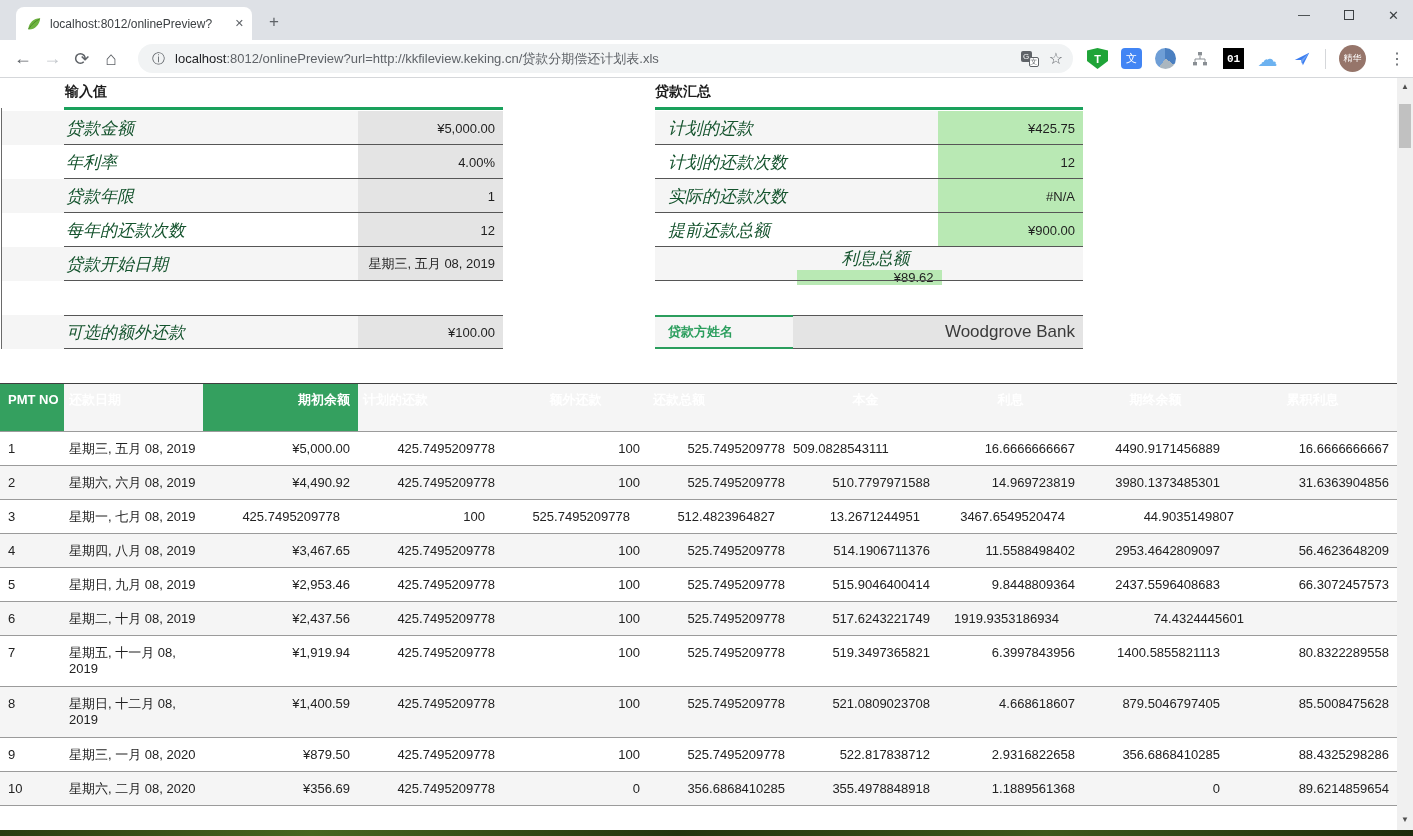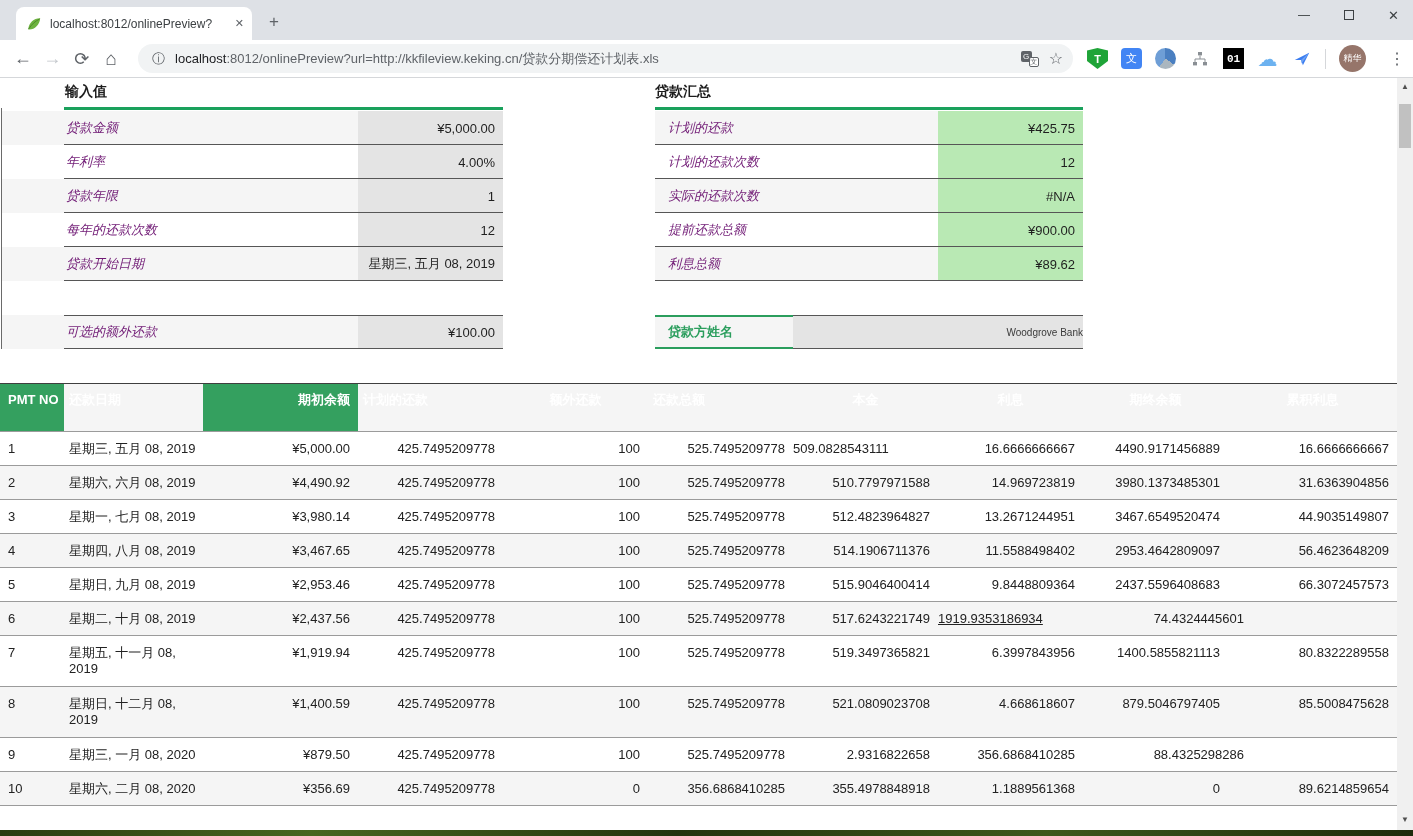--- a/index.html
+++ b/index.html
@@ -68,33 +68,33 @@
   .sec-title { position:absolute; top:5px; font-size:14px; font-weight:bold; color:#1c1c1c; }
   .underline { position:absolute; top:29px; height:3px; background:var(--ugreen); }
   .vline { position:absolute; left:1px; top:30px; width:1px; height:241px; background:#6a6a6a; }
 
   .pair-rows { position:absolute; }
   .pair-row { position:relative; height:34px; display:flex; align-items:center; }
   .pair-row::after { content:""; position:absolute; bottom:0; height:1px; background:#565656;
     left:var(--bl,0); right:0; }
   .pair-row.bt::before { content:""; position:absolute; top:0; height:1px; background:#565656;
     left:var(--bl,0); right:0; }
-  .pair-label { flex:1; font-size:13px; font-style:italic; color:#701a75; }
+  .pair-label { flex:1; font-size:17px; font-style:italic; color:#14532d; }
   .pair-value { width:145px; height:34px; display:flex; align-items:center;
     justify-content:flex-end; padding-right:8px; font-size:13px; color:#1f1f1f; }
   .v-gray { background:var(--graycell); }
   .v-green { background:var(--ltgreen); }
 
   .lender-row { position:absolute; display:flex; height:34px; }
   .lender-label { width:138px; background:#f5f5f5; border-top:2px solid var(--greentxt);
     border-bottom:2px solid var(--greentxt); display:flex; align-items:center;
     padding-left:13px; font-size:13px; font-weight:bold; color:var(--greentxt); }
   .lender-value { width:290px; background:var(--graycell); border-top:1px solid #565656;
     border-bottom:1px solid #565656; display:flex; align-items:center;
-    justify-content:flex-end; font-size:10px; color:#3a3a3a; }
+    justify-content:flex-end; padding-right:8px; font-size:17px; color:#3a3a3a; }
 
   
   .schedule { position:absolute; left:0; top:305px; width:1397px; }
   .sch-header { display:flex; height:49px; border-top:1px solid #3f3f3f;
     border-bottom:1px solid #9b9b9b; }
   .sch-hcell { color:#fff; font-weight:bold; font-size:13px; line-height:16px;
     padding-top:8px; background:#f5f5f5; }
   .sch-hcell.green { background:var(--green); }
   .sch-row { display:flex; border-bottom:1px solid #9b9b9b; }
   .sch-cell { font-size:13px; color:#222; line-height:16px; padding-top:9px; }
@@ -214,21 +214,21 @@
           <div class="pair-value v-green">12</div>
         </div>
         <div class="pair-row" style="background: rgb(245, 245, 245);">
           <div class="pair-label" style="padding-left: 13px;">实际的还款次数</div>
           <div class="pair-value v-green">#N/A</div>
         </div>
         <div class="pair-row" style="background: rgb(255, 255, 255);">
           <div class="pair-label" style="padding-left: 13px;">提前还款总额</div>
           <div class="pair-value v-green">¥900.00</div>
         </div>
-        <div class="pair-row" style="background: rgb(245, 245, 245);">
+        <div class="pair-row" style="background: rgb(245, 245, 245); flex-direction: column;">
           <div class="pair-label" style="padding-left: 13px;">利息总额</div>
           <div class="pair-value v-green">¥89.62</div>
         </div>
       </div>
 
     <div class="pair-rows" style="left:2px;top:237px;width:501px;--bl:62px">
       <div class="pair-row bt" style="background:#f5f5f5">
         <div class="pair-label" style="padding-left:64px">可选的额外还款</div>
         <div class="pair-value v-gray">¥100.00</div>
       </div>
@@ -272,21 +272,20 @@
           <div class="sch-cell" style="width: 145px; text-align: right; padding-left: 0px; padding-right: 8px;">100</div>
           <div class="sch-cell" style="width: 145px; text-align: right; padding-left: 0px; padding-right: 8px;">525.7495209778</div>
           <div class="sch-cell" style="width: 145px; text-align: right; padding-left: 0px; padding-right: 8px;">510.7797971588</div>
           <div class="sch-cell" style="width: 145px; text-align: right; padding-left: 0px; padding-right: 8px;">14.969723819</div>
           <div class="sch-cell" style="width: 145px; text-align: right; padding-left: 0px; padding-right: 8px;">3980.1373485301</div>
           <div class="sch-cell" style="width: 169px; text-align: right; padding-left: 0px; padding-right: 8px;">31.6363904856</div>
         </div>
         <div class="sch-row" style="height: 34px; background: rgb(255, 255, 255);">
           <div class="sch-cell" style="width: 64px; text-align: left; padding-left: 8px; padding-right: 4px;">3</div>
           <div class="sch-cell" style="width: 139px; text-align: left; padding-left: 5px; padding-right: 4px;">星期一, 七月 08, 2019</div>
-          <div class="sch-cell" style="width: 155px; text-align: right; padding-left: 0px; padding-right: 8px;">¥3,980.14</div>
           <div class="sch-cell" style="width: 145px; text-align: right; padding-left: 0px; padding-right: 8px;">425.7495209778</div>
           <div class="sch-cell" style="width: 145px; text-align: right; padding-left: 0px; padding-right: 8px;">100</div>
           <div class="sch-cell" style="width: 145px; text-align: right; padding-left: 0px; padding-right: 8px;">525.7495209778</div>
           <div class="sch-cell" style="width: 145px; text-align: right; padding-left: 0px; padding-right: 8px;">512.4823964827</div>
           <div class="sch-cell" style="width: 145px; text-align: right; padding-left: 0px; padding-right: 8px;">13.2671244951</div>
           <div class="sch-cell" style="width: 145px; text-align: right; padding-left: 0px; padding-right: 8px;">3467.6549520474</div>
           <div class="sch-cell" style="width: 169px; text-align: right; padding-left: 0px; padding-right: 8px;">44.9035149807</div>
         </div>
         <div class="sch-row" style="height: 34px; background: rgb(245, 245, 245);">
           <div class="sch-cell" style="width: 64px; text-align: left; padding-left: 8px; padding-right: 4px;">4</div>
@@ -313,21 +312,21 @@
           <div class="sch-cell" style="width: 169px; text-align: right; padding-left: 0px; padding-right: 8px;">66.3072457573</div>
         </div>
         <div class="sch-row" style="height: 34px; background: rgb(245, 245, 245);">
           <div class="sch-cell" style="width: 64px; text-align: left; padding-left: 8px; padding-right: 4px;">6</div>
           <div class="sch-cell" style="width: 139px; text-align: left; padding-left: 5px; padding-right: 4px;">星期二, 十月 08, 2019</div>
           <div class="sch-cell" style="width: 155px; text-align: right; padding-left: 0px; padding-right: 8px;">¥2,437.56</div>
           <div class="sch-cell" style="width: 145px; text-align: right; padding-left: 0px; padding-right: 8px;">425.7495209778</div>
           <div class="sch-cell" style="width: 145px; text-align: right; padding-left: 0px; padding-right: 8px;">100</div>
           <div class="sch-cell" style="width: 145px; text-align: right; padding-left: 0px; padding-right: 8px;">525.7495209778</div>
           <div class="sch-cell" style="width: 145px; text-align: right; padding-left: 0px; padding-right: 8px;">517.6243221749</div>
-          <div class="sch-cell" style="width: 145px; text-align: left; padding-left: 0px; padding-right: 8px; text-decoration: underline;">1919.9353186934</div>
+          <div class="sch-cell" style="width: 145px; text-align: center; padding-left: 0px; padding-right: 8px;">1919.9353186934</div>
           <div class="sch-cell" style="width: 169px; text-align: right; padding-left: 0px; padding-right: 8px;">74.4324445601</div>
         </div>
         <div class="sch-row" style="height: 51px; background: rgb(255, 255, 255);">
           <div class="sch-cell" style="width: 64px; text-align: left; padding-left: 8px; padding-right: 4px;">7</div>
           <div class="sch-cell" style="width: 139px; text-align: left; padding-left: 5px; padding-right: 4px;">星期五, 十一月 08, 2019</div>
           <div class="sch-cell" style="width: 155px; text-align: right; padding-left: 0px; padding-right: 8px;">¥1,919.94</div>
           <div class="sch-cell" style="width: 145px; text-align: right; padding-left: 0px; padding-right: 8px;">425.7495209778</div>
           <div class="sch-cell" style="width: 145px; text-align: right; padding-left: 0px; padding-right: 8px;">100</div>
           <div class="sch-cell" style="width: 145px; text-align: right; padding-left: 0px; padding-right: 8px;">525.7495209778</div>
           <div class="sch-cell" style="width: 145px; text-align: right; padding-left: 0px; padding-right: 8px;">519.3497365821</div>
@@ -347,20 +346,21 @@
           <div class="sch-cell" style="width: 145px; text-align: right; padding-left: 0px; padding-right: 8px;">879.5046797405</div>
           <div class="sch-cell" style="width: 169px; text-align: right; padding-left: 0px; padding-right: 8px;">85.5008475628</div>
         </div>
         <div class="sch-row" style="height: 34px; background: rgb(255, 255, 255);">
           <div class="sch-cell" style="width: 64px; text-align: left; padding-left: 8px; padding-right: 4px;">9</div>
           <div class="sch-cell" style="width: 139px; text-align: left; padding-left: 5px; padding-right: 4px;">星期三, 一月 08, 2020</div>
           <div class="sch-cell" style="width: 155px; text-align: right; padding-left: 0px; padding-right: 8px;">¥879.50</div>
           <div class="sch-cell" style="width: 145px; text-align: right; padding-left: 0px; padding-right: 8px;">425.7495209778</div>
           <div class="sch-cell" style="width: 145px; text-align: right; padding-left: 0px; padding-right: 8px;">100</div>
           <div class="sch-cell" style="width: 145px; text-align: right; padding-left: 0px; padding-right: 8px;">525.7495209778</div>
+          <div class="sch-cell" style="width: 145px; text-align: right; padding-left: 0px; padding-right: 8px;">522.817838712</div>
           <div class="sch-cell" style="width: 145px; text-align: right; padding-left: 0px; padding-right: 8px;">2.9316822658</div>
           <div class="sch-cell" style="width: 145px; text-align: right; padding-left: 0px; padding-right: 8px;">356.6868410285</div>
           <div class="sch-cell" style="width: 169px; text-align: right; padding-left: 0px; padding-right: 8px;">88.4325298286</div>
         </div>
         <div class="sch-row" style="height: 34px; background: rgb(245, 245, 245);">
           <div class="sch-cell" style="width: 64px; text-align: left; padding-left: 8px; padding-right: 4px;">10</div>
           <div class="sch-cell" style="width: 139px; text-align: left; padding-left: 5px; padding-right: 4px;">星期六, 二月 08, 2020</div>
           <div class="sch-cell" style="width: 155px; text-align: right; padding-left: 0px; padding-right: 8px;">¥356.69</div>
           <div class="sch-cell" style="width: 145px; text-align: right; padding-left: 0px; padding-right: 8px;">425.7495209778</div>
           <div class="sch-cell" style="width: 145px; text-align: right; padding-left: 0px; padding-right: 8px;">0</div>

